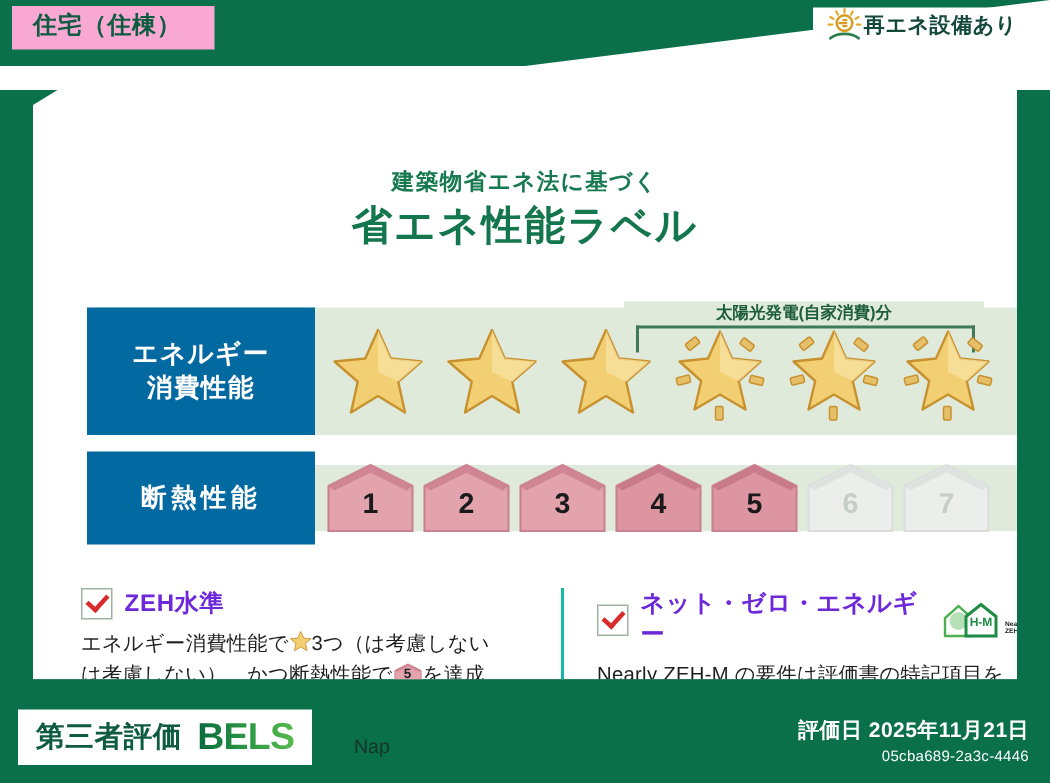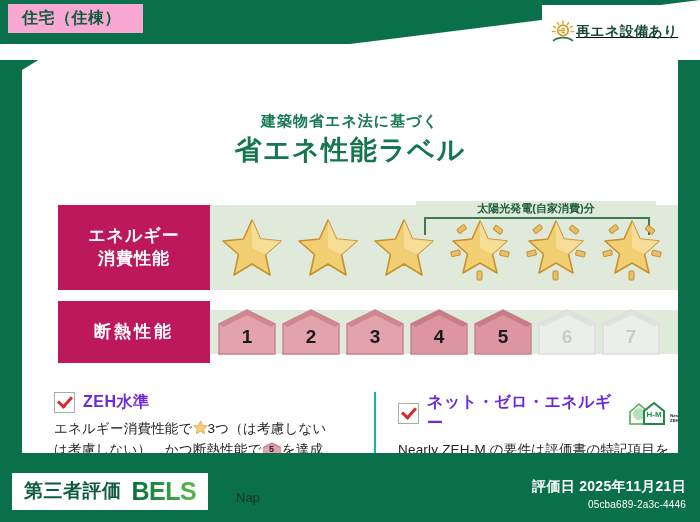--- a/index.html
+++ b/index.html
@@ -30,24 +30,23 @@
     padding:6px 22px 7px 14px;
     font-size:16px;font-weight:bold;color:#0d5c3f;
     letter-spacing:0.5px;
     line-height:1;
     z-index:6;
   }
   
   .badge-renew{
     position:absolute;right:10px;top:5px;
     background:#ffffff;
-    padding:15px 12px 6px 8px;
+    padding:0 12px 6px 8px;
     display:flex;align-items:center;gap:0;
     z-index:6;
-    text-decoration:underline;
   }
   .badge-renew .txt{font-size:14px;font-weight:bold;color:#14493a;letter-spacing:.4px;}
   .sun-ico{width:26px;height:24px;flex:0 0 26px;}
 
   
   .card{
     position:absolute;left:22px;top:48px;width:656px;height:405px;
     background:#ffffff;
     clip-path:polygon(36px 0, 656px 0, 656px 405px, 0 405px, 0 22px);
   }
@@ -60,21 +59,21 @@
     position:absolute;left:0;right:0;top:84px;text-align:center;
     font-size:27px;font-weight:bold;color:#14764d;letter-spacing:1.5px;
   }
 
   
   .row-energy{
     position:absolute;left:36px;top:157px;width:630px;height:85px;
     background:#dfeada;display:flex;align-items:center;
   }
   .cat-label{
-    width:152px;height:85px;background:#be185d;color:#ffffff;
+    width:152px;height:85px;background:#0369a1;color:#ffffff;
     display:flex;flex-direction:column;align-items:center;justify-content:center;
     font-size:17px;font-weight:bold;line-height:1.35;letter-spacing:1px;
     flex:0 0 152px;
   }
   .stars-wrap{position:relative;flex:1;height:85px;}
   .stars{
     position:absolute;left:4px;top:0;height:85px;width:100%;
     display:flex;align-items:center;
   }
   .star-cell{width:76px;height:85px;position:relative;flex:0 0 76px;

